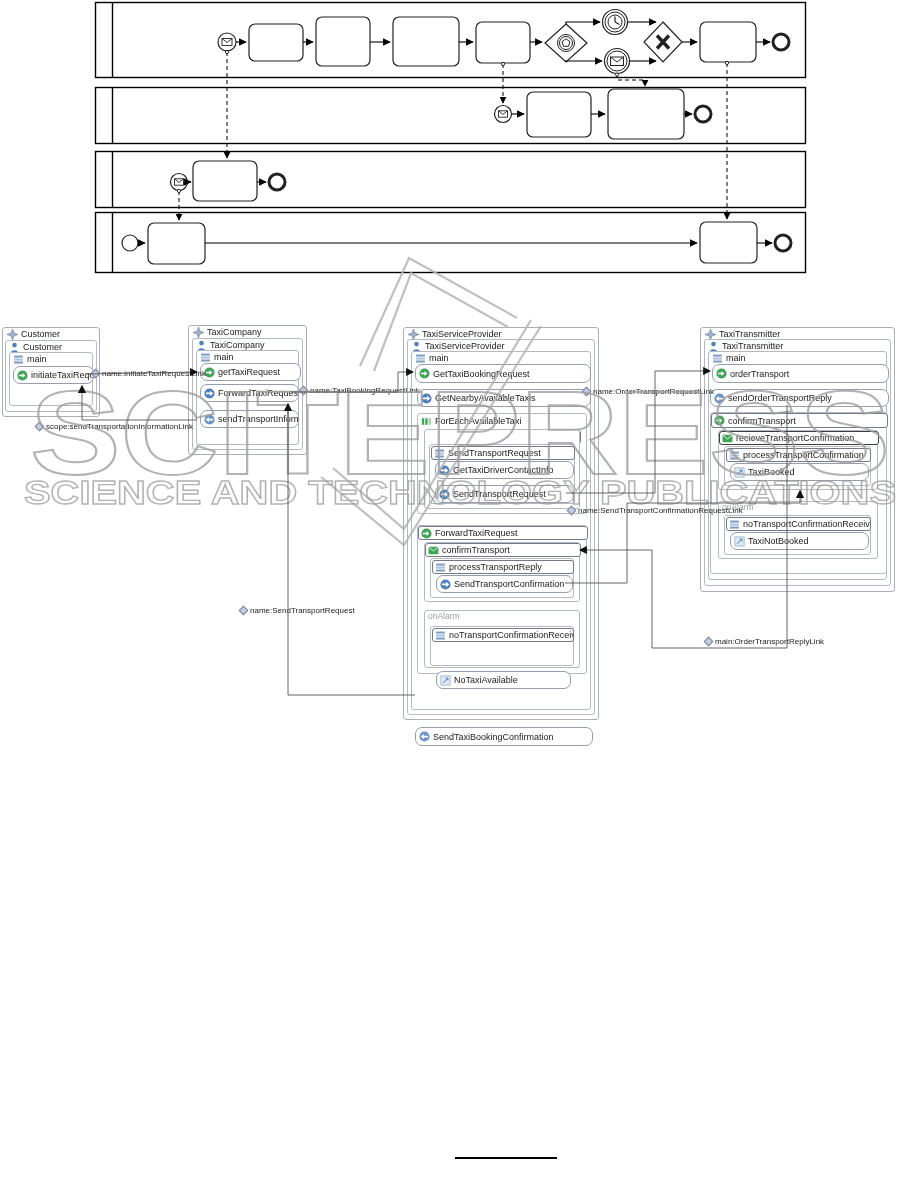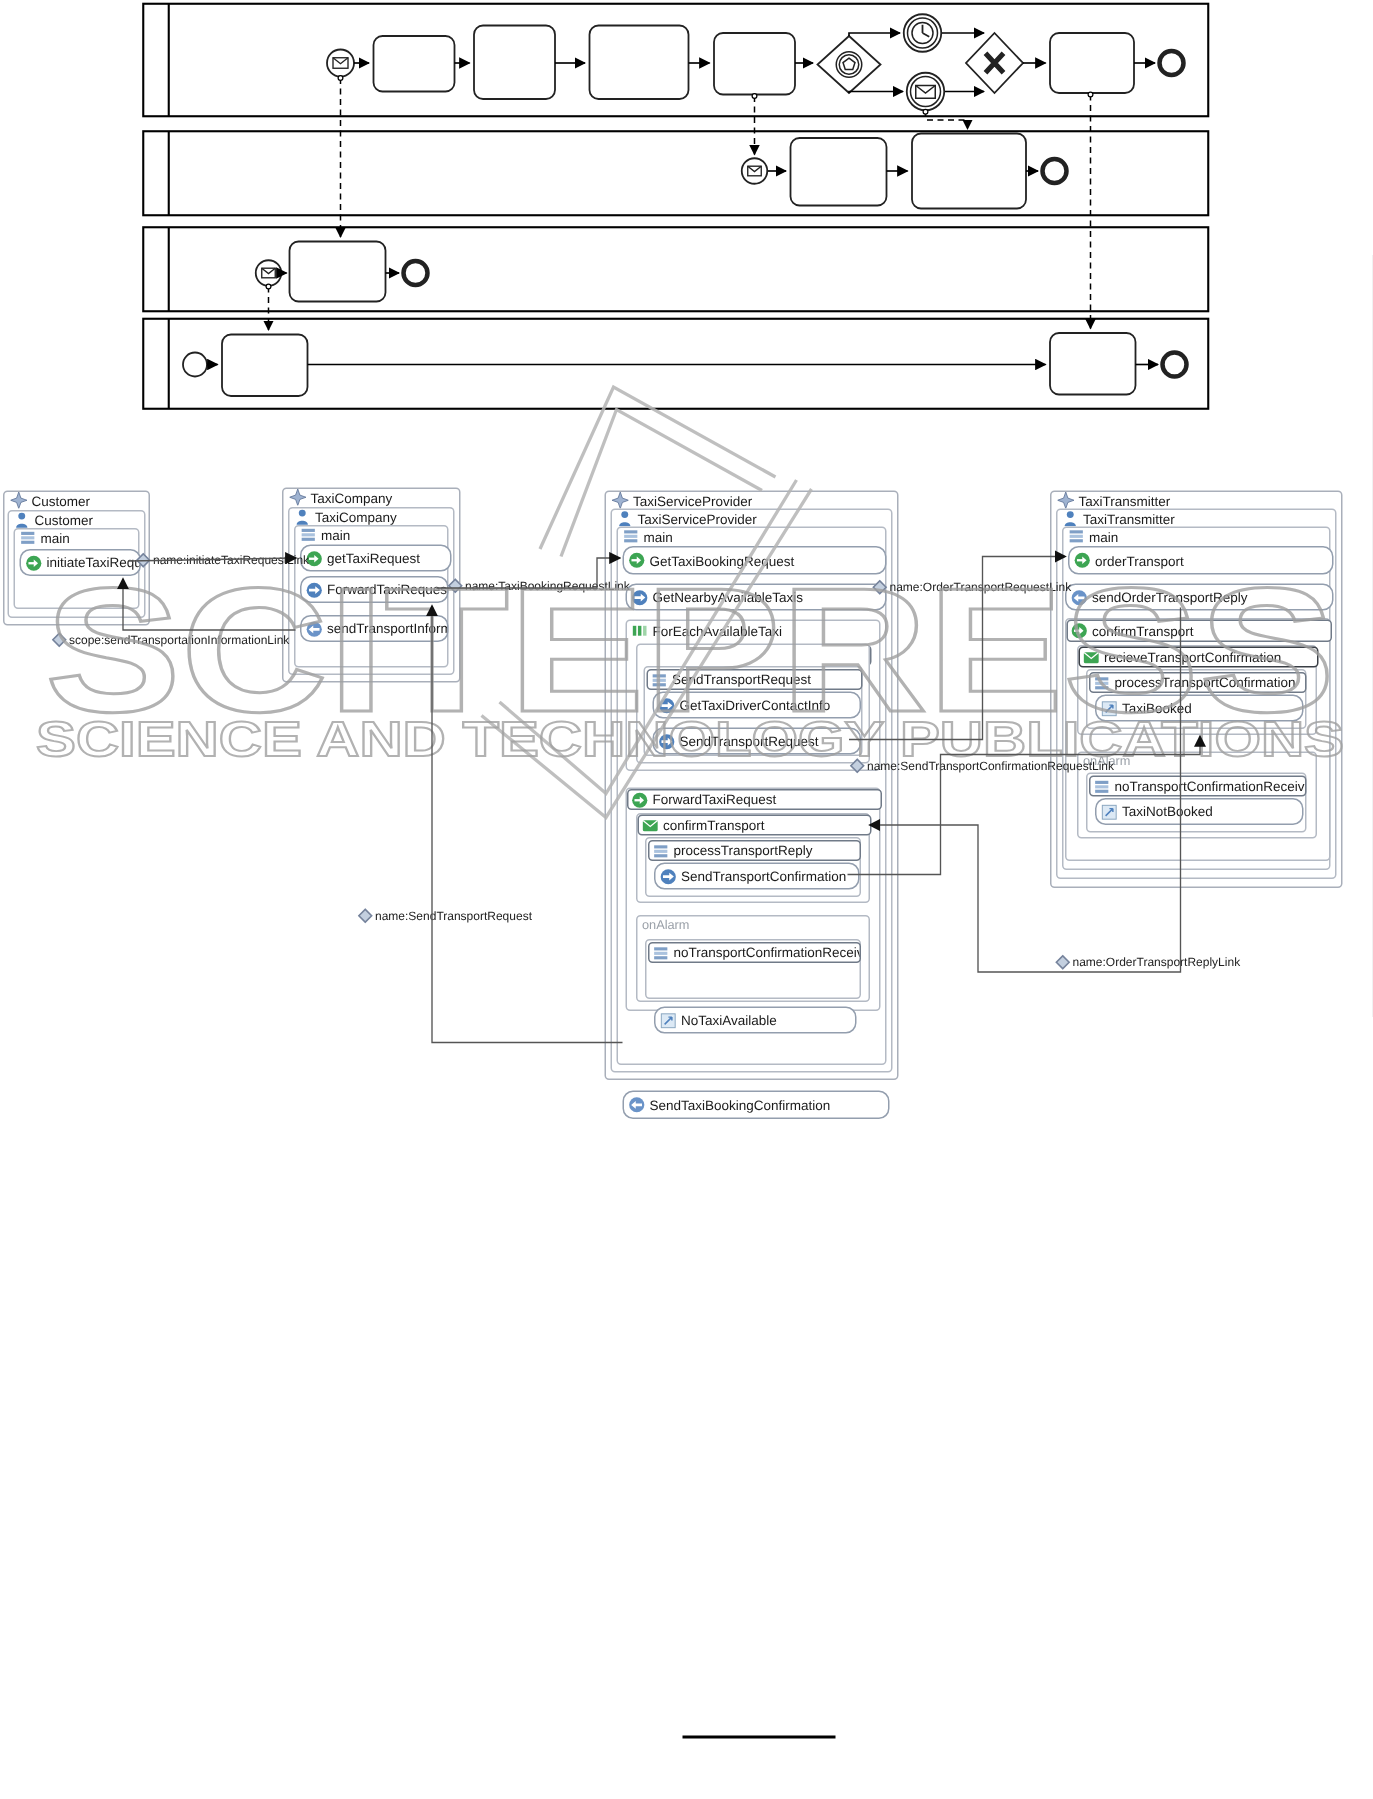--- a/index.html
+++ b/index.html
@@ -5,21 +5,21 @@
   html,body{margin:0;padding:0;background:#e8e8e8;}
   #page{position:relative;width:915px;height:1199px;background:#fff;overflow:hidden;
         font-family:"Liberation Sans","DejaVu Sans",sans-serif;color:#1a1a1a;}
   .layer{position:absolute;left:0;top:0;}
   #bpmn-layer{z-index:5;}
   #tree-layer{z-index:10;position:absolute;left:0;top:0;width:915px;height:1199px;}
   #wm-layer{z-index:30;pointer-events:none;}
   #link-layer{z-index:40;pointer-events:none;}
   .bx{position:absolute;border:1px solid #b4bac4;background:#fff;border-radius:3px;}
   .bx.outer{border-color:#a9afba;}
-  .hrow{position:absolute;display:flex;align-items:flex-start;gap:3px;font-size:9px;
+  .hrow{position:absolute;display:flex;align-items:center;gap:3px;font-size:9px;
         white-space:nowrap;height:12px;line-height:12px;}
   .hbx{position:absolute;border:1px solid #707a88;background:#fff;border-radius:3px;
        display:flex;align-items:center;gap:3px;padding:0 2px;font-size:9px;
        white-space:nowrap;overflow:hidden;}
   .leaf{position:absolute;border:1px solid #939eae;border-radius:7px;background:#fff;
         display:flex;align-items:center;gap:3px;padding:0 3px;font-size:9px;
         white-space:nowrap;overflow:hidden;}
   .ti{width:11px;height:11px;display:inline-flex;flex:0 0 auto;}
   .ti svg{width:11px;height:11px;display:block;}
   .onalarm-lbl{position:absolute;font-size:8.5px;color:#9aa0a8;white-space:nowrap;}
@@ -589,21 +589,21 @@
     <div class="linklabel" style="left:583px;top:387px">
       <span class="ldia"></span>
       <span>name:OrderTransportRequestLink</span>
     </div>
     <div class="linklabel" style="left:568px;top:506px">
       <span class="ldia"></span>
       <span>name:SendTransportConfirmationRequestLink</span>
     </div>
     <div class="linklabel" style="left:705px;top:637px">
       <span class="ldia"></span>
-      <span>name:OrderTransportReplyLink</span>
+      <span>main:OrderTransportReplyLink</span>
     </div>
   </div>
 
   <svg id="wm-layer" class="layer" width="915" height="1199" viewBox="0 0 915 1199">
     <g fill="none" stroke="#b5b5b5" stroke-width="2.2" opacity="0.85">
       <path d="M360 366 L409 258 L517 318"></path>
       <path d="M374 371 L411 273 L508 327"></path>
       <path d="M321 477 L404 545 L541 326"></path>
       <path d="M333 468 L404 529 L531 320"></path>
     </g>

